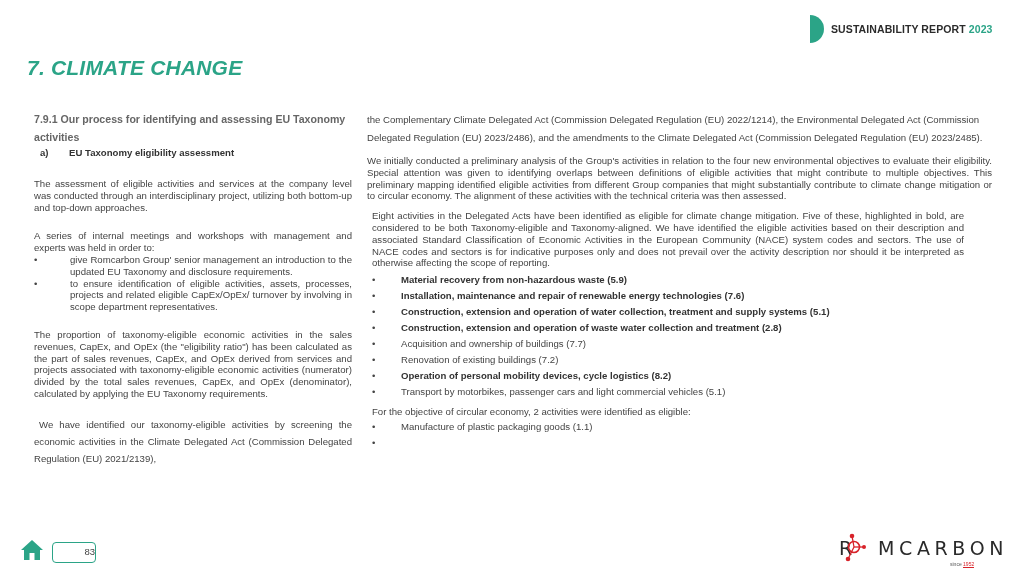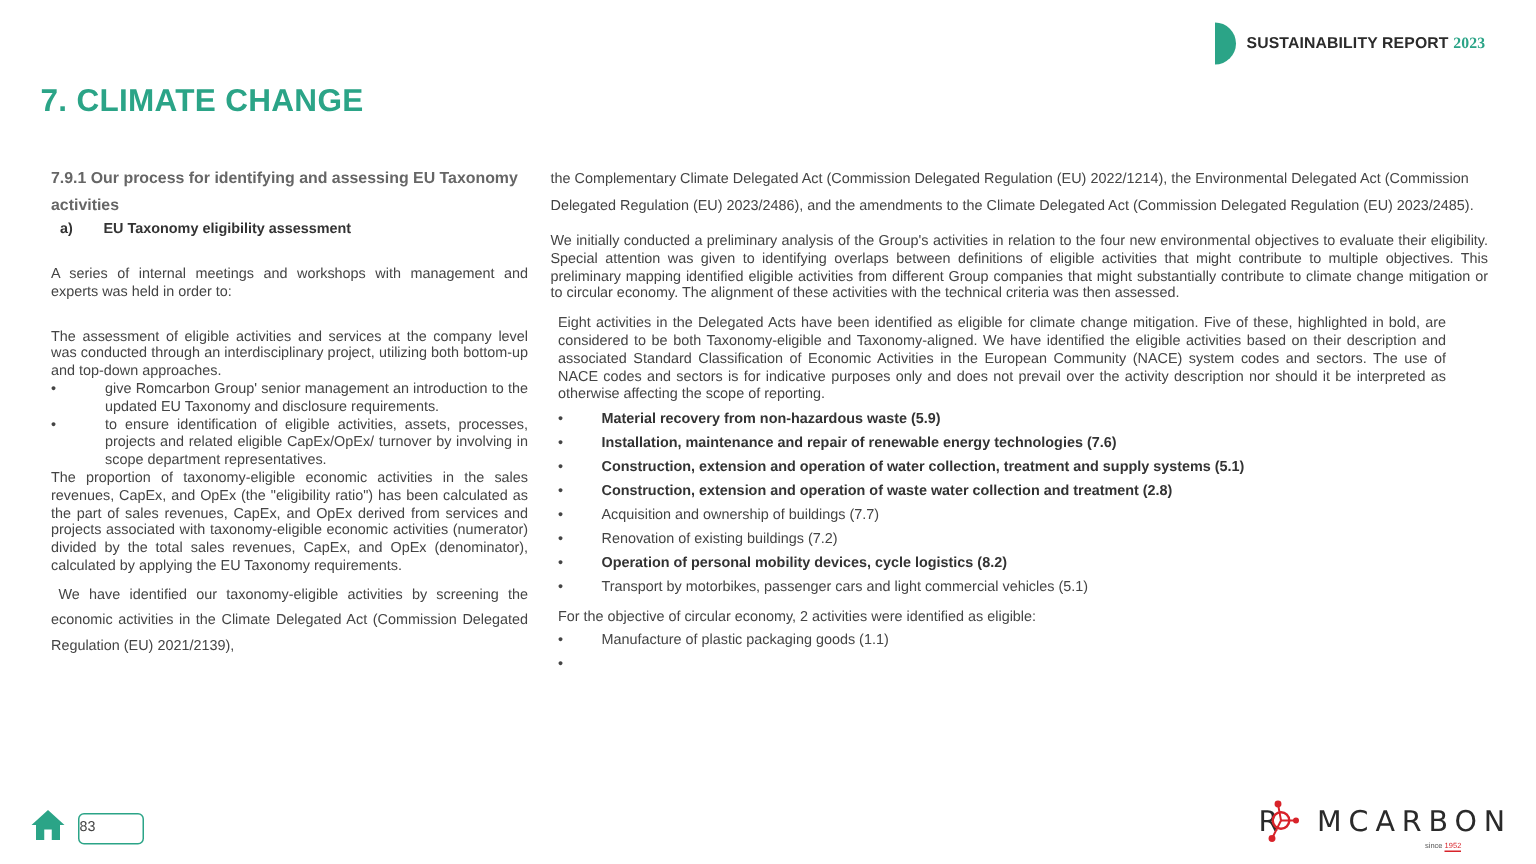--- a/index.html
+++ b/index.html
@@ -17,52 +17,53 @@
       width: 14px; height: 28px;
       background: #2ba487;
       border-radius: 0 14px 14px 0;
     }
     .header-title {
       position: absolute; left: 831px; top: 23px;
       font-size: 10.5px; font-weight: bold; letter-spacing: 0.1px;
       color: #2b2b2b;
       white-space: nowrap;
     }
-    .header-title .year { color: #2ba487; font-family: Liberation Serif, serif; }
+    .header-title .year { color: #2ba487; }
 
     .chapter-title {
       position: absolute; left: 27px; top: 56px;
       font-size: 21px; font-weight: bold;
       color: #2ba487;
       letter-spacing: 0.2px;
+      font-style: italic;
     }
 
     
     .col-left {
       position: absolute; left: 34px; top: 111px; width: 318px;
       font-size: 9.6px; line-height: 11.8px; color: #444;
     }
     .section-heading {
       font-size: 10.6px; font-weight: bold; color: #666;
       line-height: 17.5px;
     }
     .sub-heading {
       display: flex; font-size: 9.6px; font-weight: bold; color: #333;
       margin-top: 0px; line-height: 14px; margin-left: 6px;
     }
     .sub-heading .letter { width: 29px; }
     .para { text-align: justify; }
     .mt-a { margin-top: 18px; }
     .mt-b { margin-top: 17px; }
-    .mt-c { }
+    .mt-c { margin-top: 16px; }
     .bullet-list { list-style: none; }
     .bullet-list li { display: flex; text-align: justify; }
     .bullet-list li .dot { width: 36px; flex-shrink: 0; padding-left: 0px; }
     .bullet-list li .txt { flex: 1; }
-    .para-last { margin-top: 4px; line-height: 17px; text-align: justify; }
+    .para-last { margin-top: 16px; line-height: 17px; text-align: justify; }
     .para-last .indent { padding-left: 5px; }
 
     
     .col-right {
       position: absolute; left: 367px; top: 111px; width: 625px;
       font-size: 9.6px; line-height: 11.8px; color: #444;
     }
     .r-para1 { line-height: 17.5px; }
     .r-para2 { margin-top: 9px; text-align: justify; }
     .r-para3 { margin-top: 8px; margin-left: 5px; width: 592px; text-align: justify; }
@@ -75,21 +76,21 @@
     .circ-list li { display: flex; line-height: 16px; }
     .circ-list li .dot { width: 29px; flex-shrink: 0; }
 
     
     .home-icon {
       position: absolute; left: 20px; top: 539px; width: 24px; height: 22px;
     }
     .page-box {
       position: absolute; left: 52px; top: 542px; width: 44px; height: 21px;
       border: 1.5px solid #2ba487; border-radius: 4px;
-      font-size: 9.5px; color: #444; text-align: left; line-height: 18px;
+      font-size: 9.5px; color: #444; text-align: right; line-height: 18px;
     }
     .logo {
       position: absolute; left: 826px; top: 537px; width: 160px; height: 30px;
     }
     .logo-text {
       position: absolute; left: 13px; top: 0;
       font-size: 19px; letter-spacing: 4.6px; color: #2a2a2a;
       font-family: "DejaVu Sans", sans-serif; font-weight: normal;
       white-space: nowrap;
     }
@@ -113,22 +114,22 @@
 
   <div class="chapter-title">7. CLIMATE CHANGE</div>
 
   <div class="col-left">
     <div class="section-heading">7.9.1 Our process for identifying and assessing EU Taxonomy activities</div>
     <div class="sub-heading">
       <span class="letter">a)</span>
       <span>EU Taxonomy eligibility assessment</span>
     </div>
 
+    <p class="para mt-a">The assessment of eligible activities and services at the company level was conducted through an interdisciplinary project, utilizing both bottom-up and top-down approaches.</p>
     <p class="para mt-b">A series of internal meetings and workshops with management and experts was held in order to:</p>
-    <p class="para mt-a">The assessment of eligible activities and services at the company level was conducted through an interdisciplinary project, utilizing both bottom-up and top-down approaches.</p>
     <ul class="bullet-list">
       <li>
         <span class="dot">•</span>
         <span class="txt">give Romcarbon Group' senior management an introduction to the updated EU Taxonomy and disclosure requirements.</span>
       </li>
       <li>
         <span class="dot">•</span>
         <span class="txt">to ensure identification of eligible activities, assets, processes, projects and related eligible CapEx/OpEx/ turnover by involving in scope department representatives.</span>
       </li>
     </ul>

